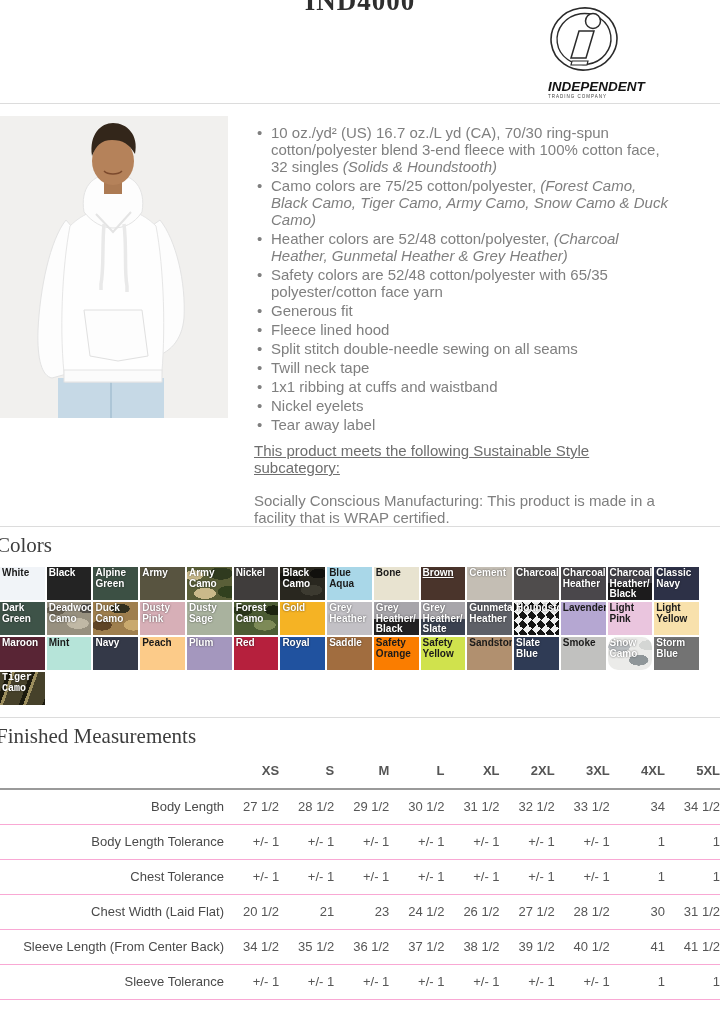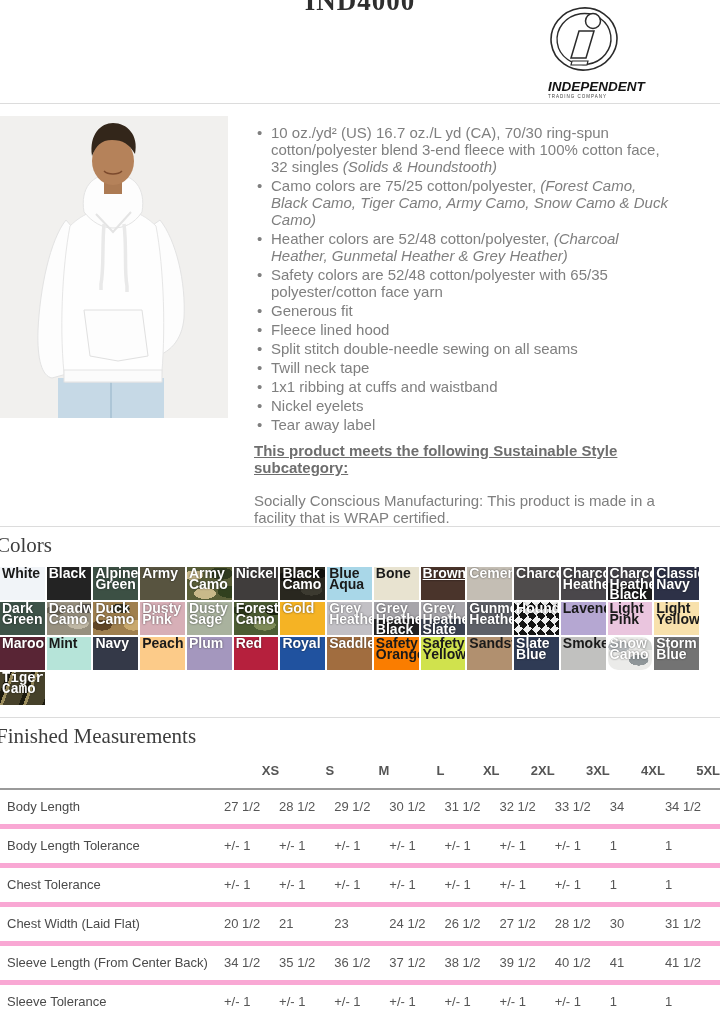--- a/index.html
+++ b/index.html
@@ -15,30 +15,30 @@
   .logo-word { font-size:13.5px; font-weight:700; font-style:italic; color:#141414; letter-spacing:0px; margin-top:1px; }
   .logo-sub { font-size:4.5px; color:#3a3a3a; letter-spacing:1px; }
 
   
   .content { display:flex; gap:26px; padding-top:12px; min-height:420px; }
   .photo { width:228px; height:302px; flex:0 0 228px; background:#f1f0ee; }
   .right-col { width:414px; padding-top:8px; color:#7f7f7f; font-size:15px; line-height:17px; }
   ul.features { list-style:none; }
   ul.features li { position:relative; padding-left:17px; margin-bottom:2px; }
   ul.features li::before { content:"•"; position:absolute; left:3px; top:0; color:#7f7f7f; }
-  .sus-head { margin-top:9px; font-weight:700; text-decoration:underline; color:#6e6e6e; width:400px; }
+  .sus-head { margin-top:9px; font-weight:400; text-decoration:underline; color:#6e6e6e; width:400px; }
   .sus-text { margin-top:16px; width:412px; }
 
   .divider { border:0; border-top:1px solid #dcdcdc; }
   .section-head { font-family:"Liberation Serif", serif; font-weight:400; font-size:21px;
     color:#3d3d3d; margin-left:-4px; margin-top:6px; }
 
   
   .swatch-grid { margin-top:9px; width:699px; display:grid; grid-template-columns:repeat(15,1fr); gap:2px; }
-  .swatch { height:33px; overflow:hidden; font-size:14px; font-weight:700; line-height:10.5px; }
+  .swatch { height:33px; overflow:hidden; font-size:10px; font-weight:700; line-height:10.5px; }
   .swatch .sw-label { padding:1px 1px 0 2px; }
   .swatch.lt .sw-label { text-shadow:0 0 2px rgba(0,0,0,.65); }
 
   .p-army-camo { background:
     radial-gradient(ellipse 16px 8px at 15% 25%, #c9b98a 0 60%, transparent 61%),
     radial-gradient(ellipse 20px 10px at 75% 20%, #2f3a1f 0 60%, transparent 61%),
     radial-gradient(ellipse 18px 9px at 40% 80%, #c9b98a 0 60%, transparent 61%),
     radial-gradient(ellipse 20px 10px at 95% 75%, #31401e 0 60%, transparent 61%), #5a5f38; }
   .p-black-camo { background:
     radial-gradient(ellipse 18px 9px at 20% 30%, #161511 0 60%, transparent 61%),
@@ -63,21 +63,21 @@
   .p-tiger-camo { background:
     repeating-linear-gradient(110deg, #46412a 0 7px, #1c1a0e 7px 11px, #9c8e5e 11px 14px, #46412a 14px 22px); }
   .p-houndstooth { background:
     repeating-conic-gradient(from 45deg, #141414 0% 25%, #efefef 25% 50%) 0 0 / 9px 9px; }
 
   
   table.meas { margin-top:8px; width:720px; border-collapse:collapse; table-layout:fixed; font-size:13px; color:#565656; }
   table.meas col.lbl { width:224px; }
   table.meas th { text-align:right; font-weight:700; color:#555; padding:6px 0 10px; }
   table.meas thead tr { border-bottom:2px solid #9a9a9a; }
-  table.meas tbody tr { border-bottom:5px solid #f9a8d4; }
+  table.meas tbody tr { border-bottom:1px solid #f9a8d4;text-align:right; }
   table.meas td { padding:9px 0; line-height:16px; }
   table.meas td.lbl { color:#4a4a4a; padding-left:7px; }
 </style>
 </head>
 <body>
 
 <div id="page">
 
   <div class="header">
     <div class="page-title">IND4000</div>

